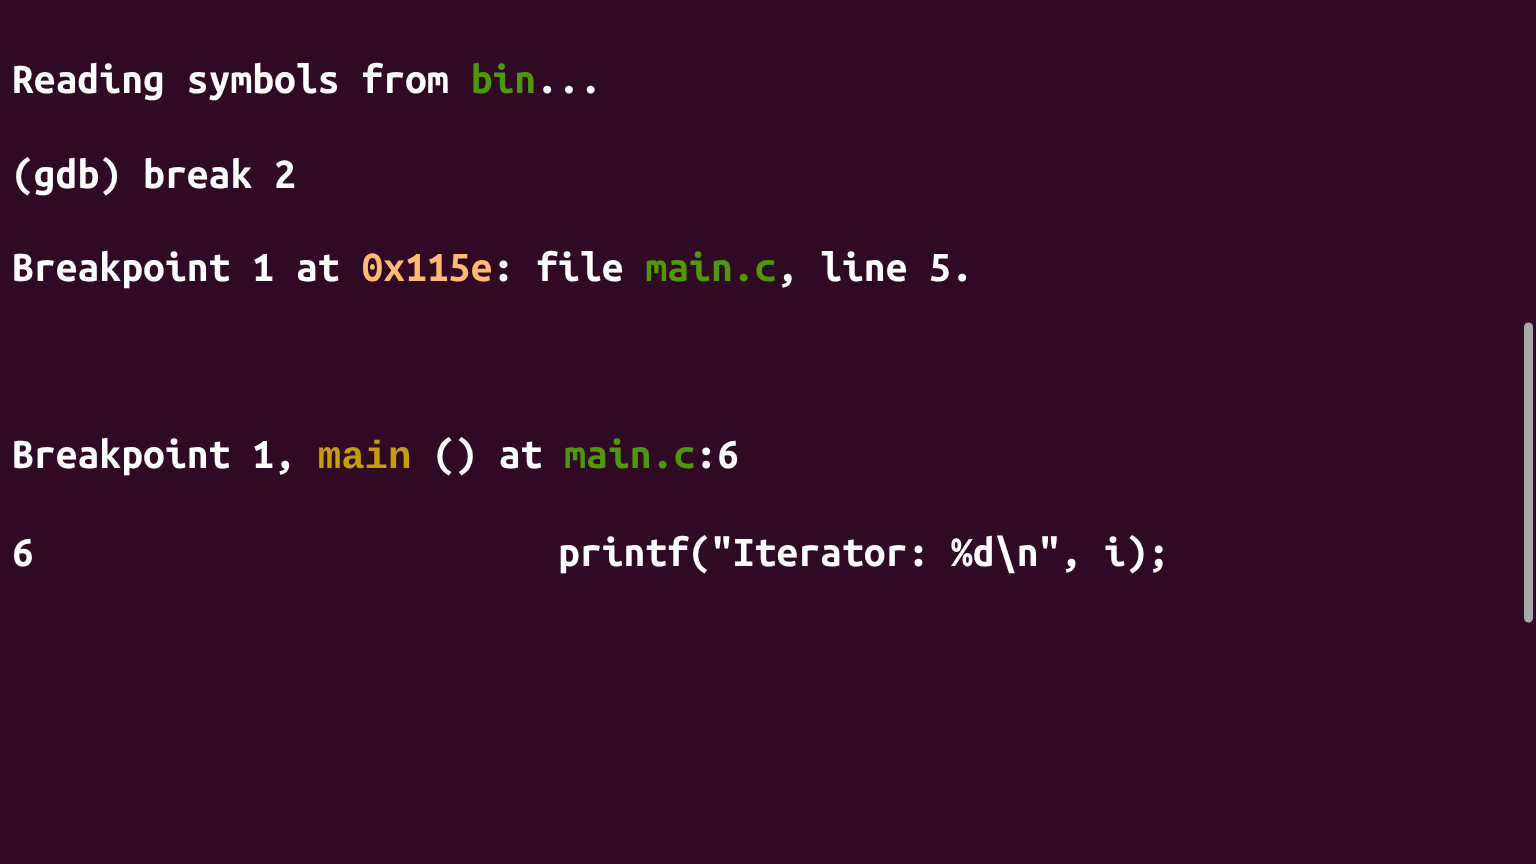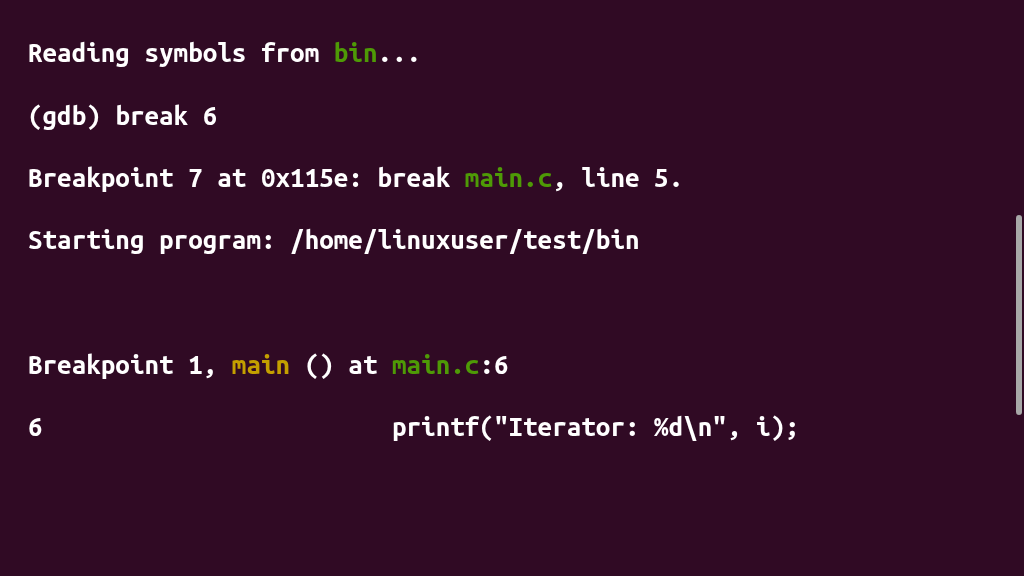--- a/index.html
+++ b/index.html
@@ -20,47 +20,46 @@
       overflow: hidden;
       position: relative;
     }
     .terminal {
       white-space: pre;
     }
     .green {
       color: #4e9a06;
     }
     .blue {
-      color: #ffffff;
+      color: #fdba74;
     }
     .yellow {
       color: #c4a000;
+      font-family: Liberation Mono, monospace;
     }
     .scrollbar {
       position: absolute;
       right: 2px;
       top: 215px;
       width: 6px;
       height: 200px;
       background-color: #a8a8a8;
       border-radius: 3px;
     }
     .line {
       display: block;
-      margin-left: 20px;
     }
   </style>
 </head>
 <body>
 
 <div class="terminal">
 <span class="line"><span>Reading symbols from </span><span class="green">bin</span><span>...</span></span>
-<span class="line"><span>(gdb) </span><span>break 6</span></span>
-<span class="line"><span>Breakpoint 7 at </span><span class="blue">0x115e</span><span>: break </span><span class="green">main.c</span><span>, line 5.</span></span>
-<span class="line"><span>Starting program: /home/linuxuser/test/bin</span></span>
+<span class="line"><span>(gdb) </span><span>break 2</span></span>
+<span class="line"><span>Breakpoint 1 at </span><span class="blue">0x115e</span><span>: file </span><span class="green">main.c</span><span>, line 5.</span></span>
 <span class="line"><span></span> </span>
 <span class="line"><span>Breakpoint 1, </span><span class="yellow">main</span><span> () at </span><span class="green">main.c</span><span>:6</span></span>
 <span class="line"><span>6</span><span>                        printf("Iterator: %d\n", i);</span></span>
 
 
 
 
 
 
 </div>

